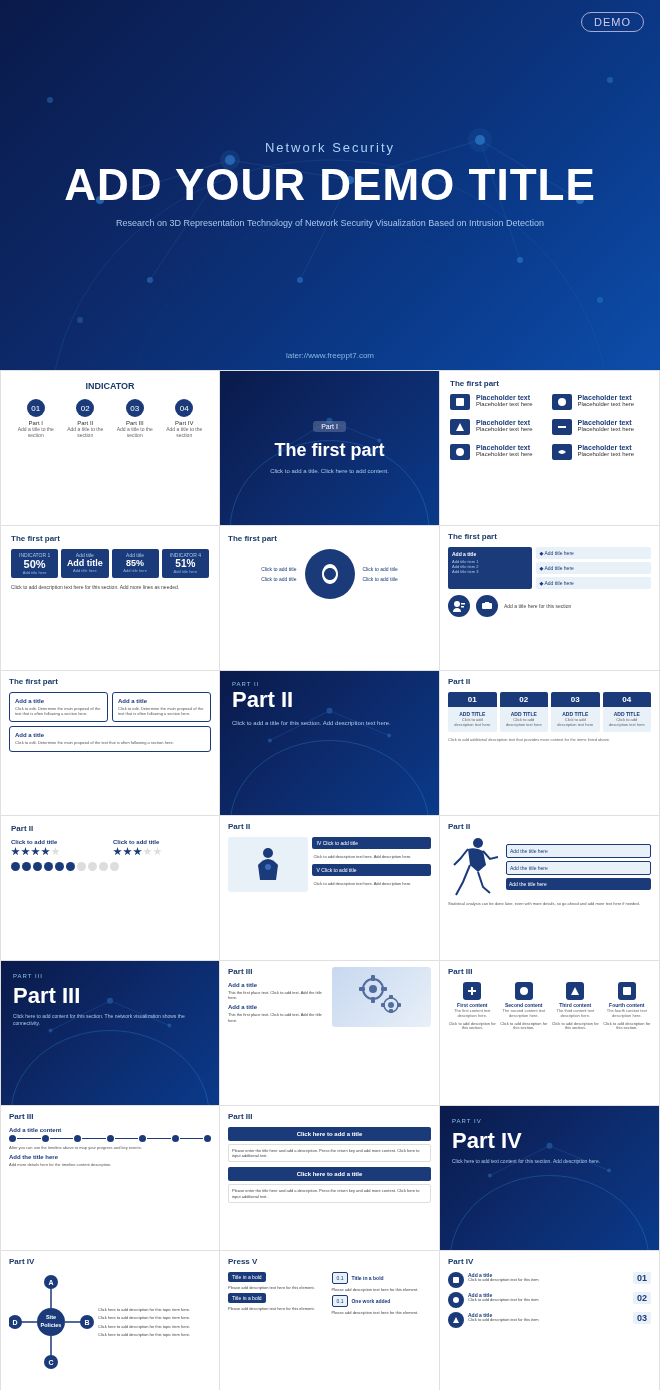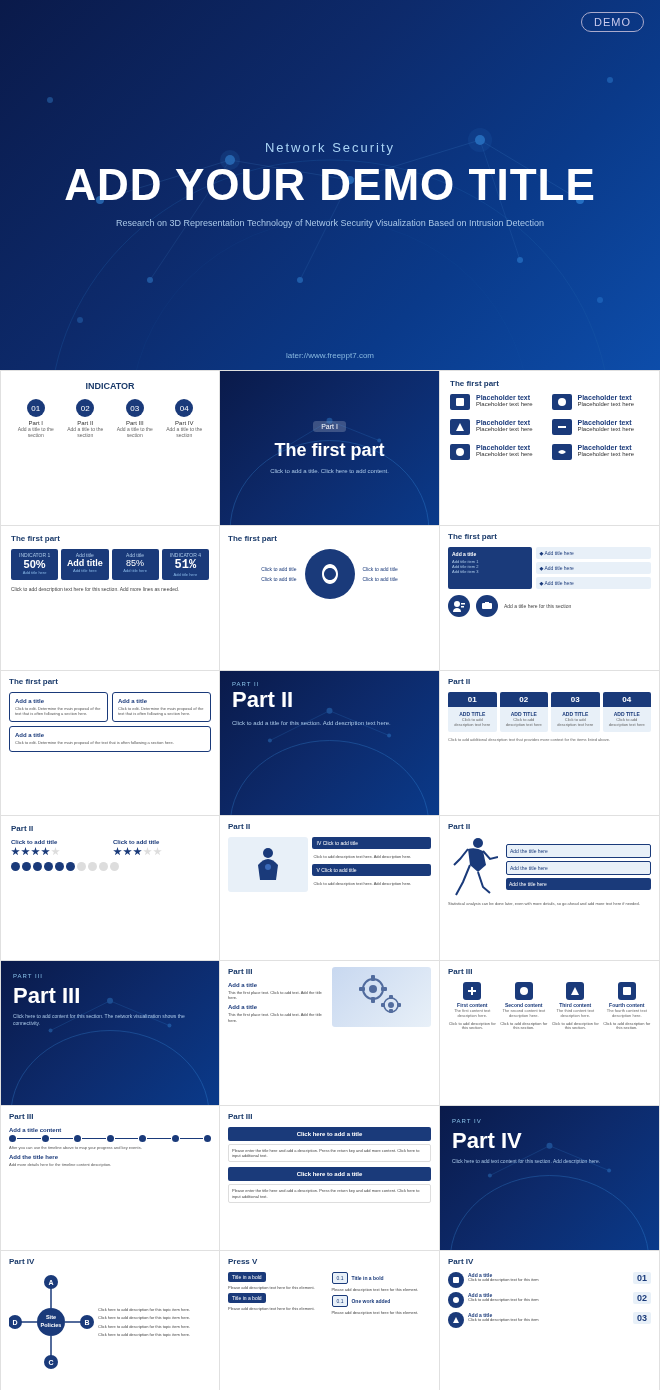--- a/index.html
+++ b/index.html
@@ -323,26 +323,26 @@
           <div style="font-size:11px;font-weight:700;color:#fff;">50%</div>
           <div style="font-size:4px;color:#88b8e8;">Add title here</div>
         </div>
         <div style="flex:1;background:#1a3a7a;padding:3px;border-radius:2px;text-align:center;">
           <div style="font-size:5px;color:#aac8e8;">Add title</div>
           <div style="font-size:9px;font-weight:700;color:#fff;">Add title</div>
           <div style="font-size:4px;color:#88b8e8;">Add title here</div>
         </div>
         <div style="flex:1;background:#1a3a7a;padding:3px;border-radius:2px;text-align:center;">
           <div style="font-size:5px;color:#aac8e8;">Add title</div>
-          <div style="font-size:9px;font-weight:400;color:#fff;">85%</div>
+          <div style="font-size:9px;font-weight:700;color:#fff;">85%</div>
           <div style="font-size:4px;color:#88b8e8;">Add title here</div>
         </div>
         <div style="flex:1;background:#1a3a7a;padding:3px;border-radius:2px;text-align:center;">
           <div style="font-size:5px;color:#aac8e8;">INDICATOR 4</div>
-          <div style="font-size:12px;font-weight:700;color:#fff;font-family:Liberation Mono, monospace;">51%</div>
+          <div style="font-size:10px;font-weight:700;color:#fff;">51%</div>
           <div style="font-size:4px;color:#88b8e8;">Add title here</div>
         </div>
       </div>
       <div style="margin-top:6px;font-size:5px;color:#444;line-height:1.3;">Click to add description text here for this section. Add more lines as needed.</div>
     </div>
   </div>
 
   <div class="slide-thumb slide-h2">
     <div style="padding:8px;">
       <div class="s-title-sm">The first part</div>

